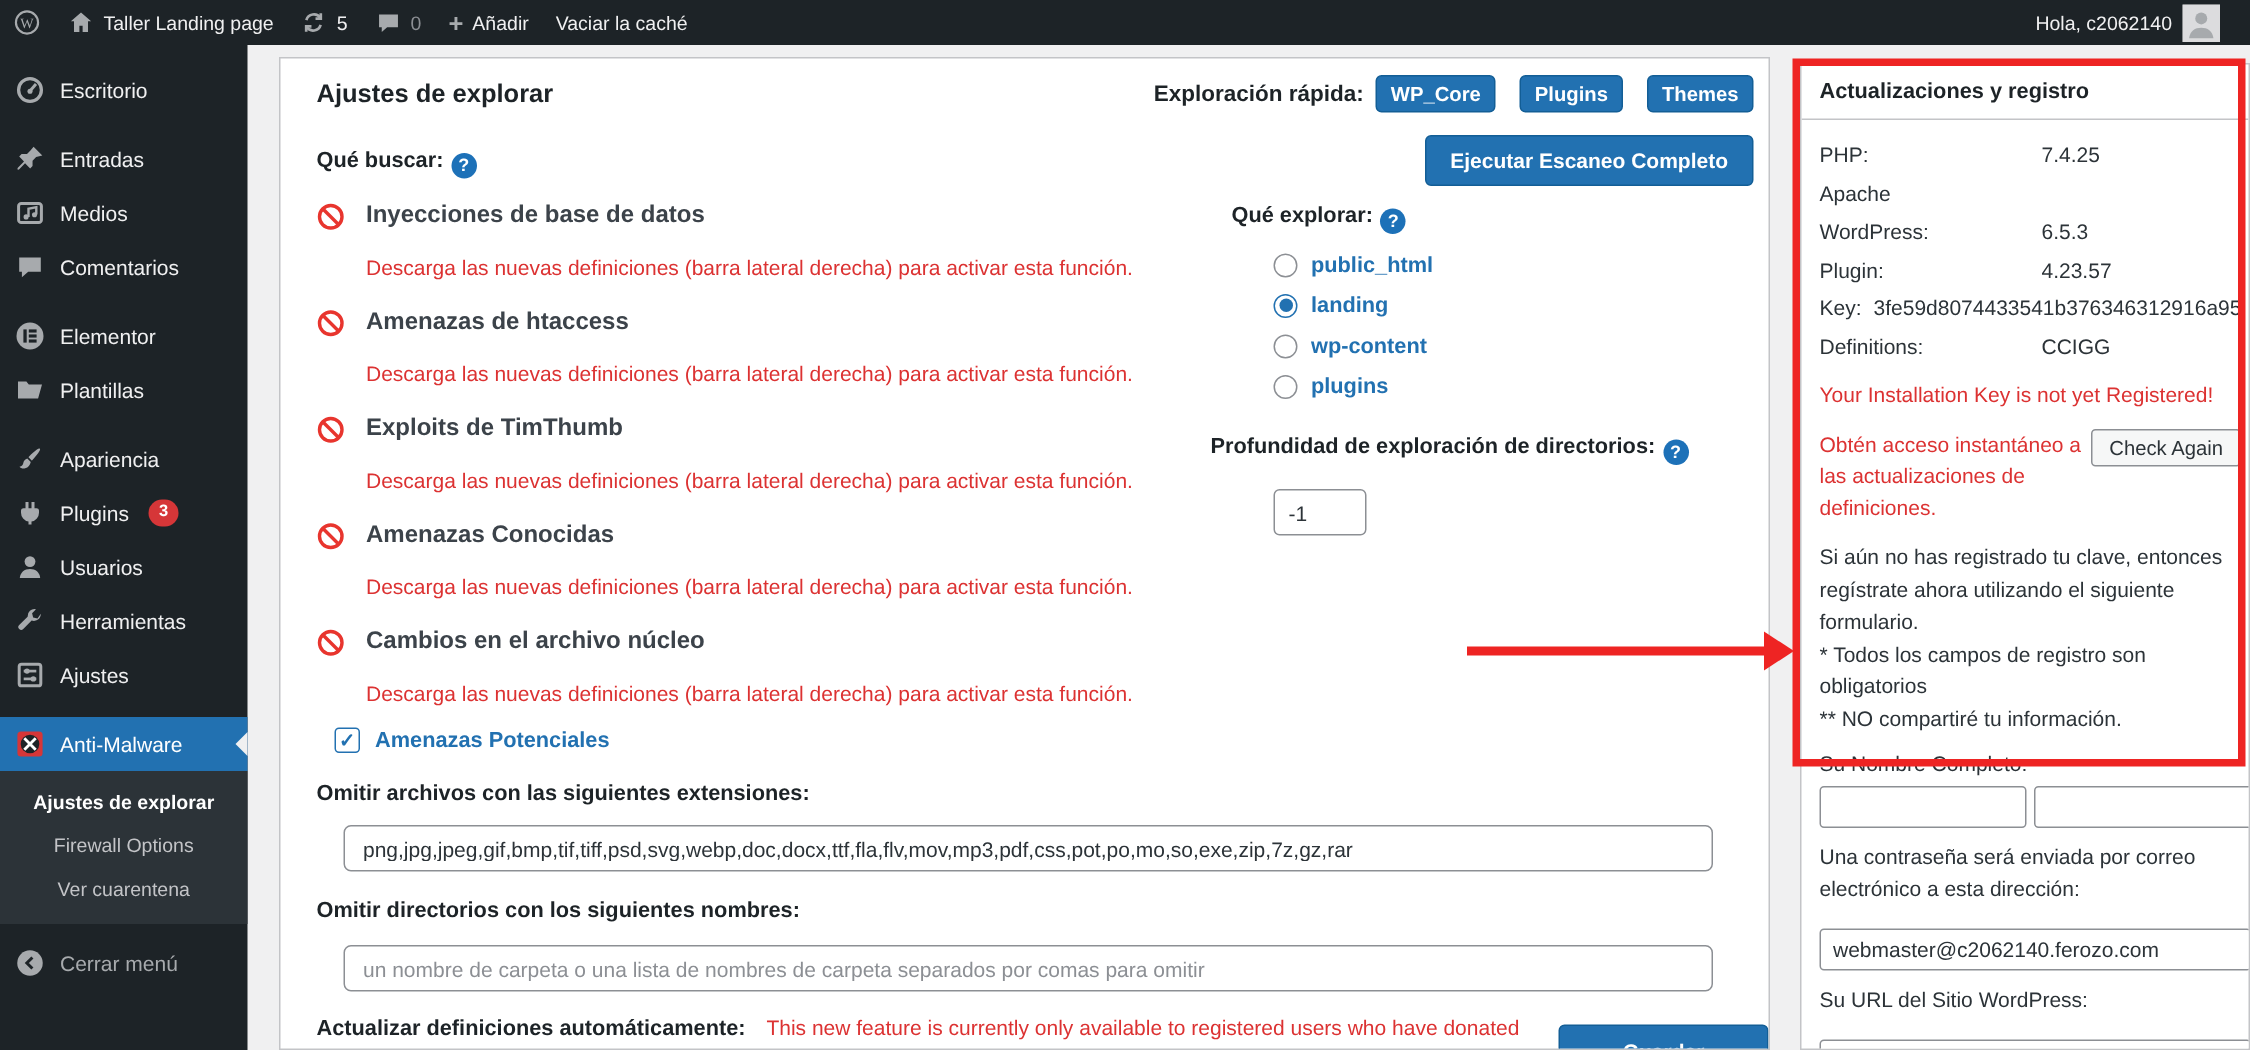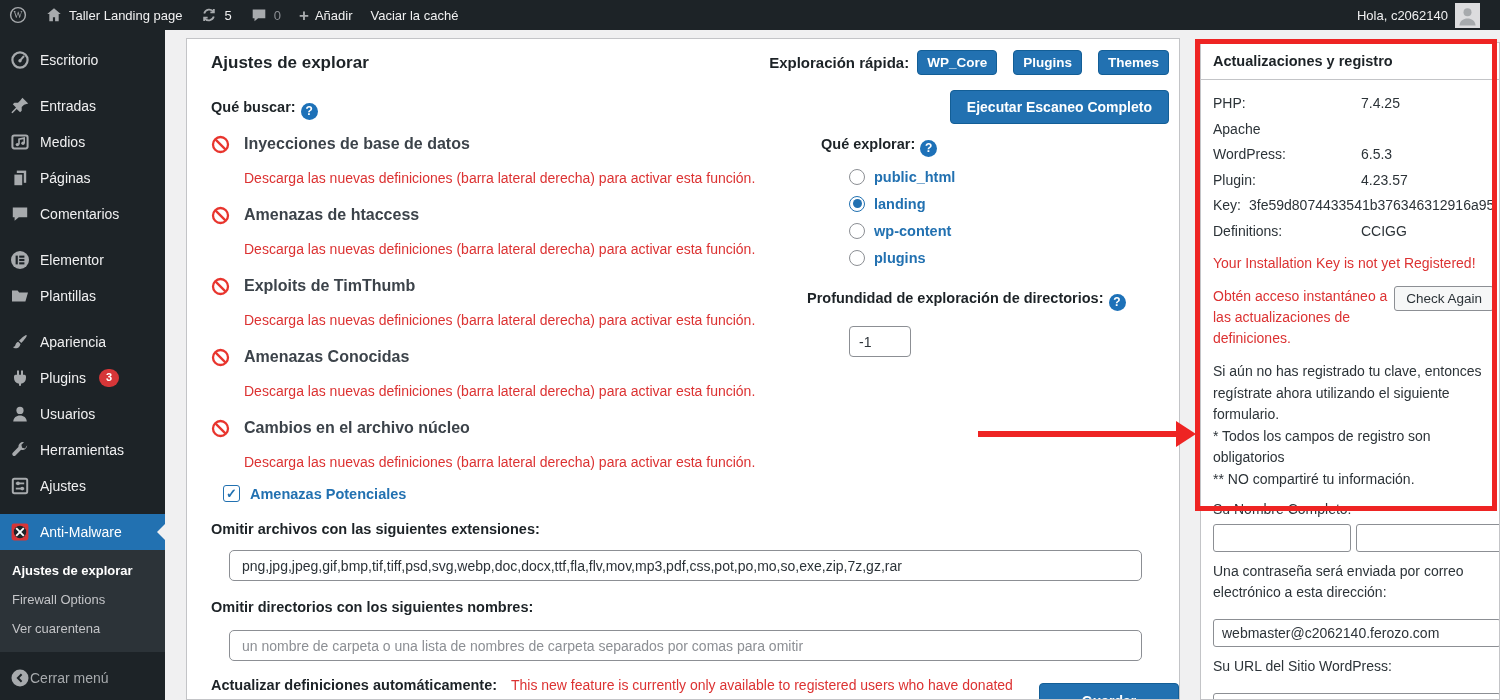--- a/index.html
+++ b/index.html
@@ -13,36 +13,36 @@
   .tb-item{display:flex;align-items:center;gap:6px;padding:0 9px;height:30px;cursor:pointer;}
   .tb-icon{width:18px;height:18px;color:#a7aaad;display:flex;align-items:center;justify-content:center;}
   .tb-icon svg{width:18px;height:18px;}
   .dim{color:#8c8f94;}
   .tb-plus{font-size:17px;font-weight:bold;color:#a7aaad;line-height:1;}
   .tb-right{margin-left:auto;display:flex;align-items:center;gap:7px;padding-right:20px;}
   .avatar{width:25px;height:25px;background:#dcdcde;overflow:hidden;}
 
   
   .sidebar{position:absolute;left:0;top:30px;width:165px;height:670px;background:#1d2327;
-           z-index:30;box-sizing:border-box;padding-top:12px;color:#f0f0f1;}
+           z-index:30;box-sizing:border-box;padding-top:12px;color:#f0f0f1;text-align:center;}
   .menu-item{display:flex;align-items:center;gap:10px;height:36px;padding:0 6px 0 10px;
              font-size:14px;cursor:pointer;position:relative;}
   .menu-item.gap{margin-top:10px;}
   .mi-icon{width:20px;height:20px;color:#a7aaad;flex:none;display:flex;align-items:center;justify-content:center;}
   .mi-icon svg{width:20px;height:20px;}
   .menu-item.active{background:#2271b1;color:#fff;}
   .menu-item.active .mi-icon{color:#fff;}
   .menu-item.active::after{content:"";position:absolute;right:0;top:50%;margin-top:-8px;
              border:8px solid transparent;border-right-color:#f0f0f1;}
   .badge{background:#d63638;color:#fff;border-radius:10px;font-size:11px;font-weight:bold;
          padding:2px 7px;margin-left:3px;line-height:1.2;}
   .submenu{background:#2c3338;padding:6px 0 9px;}
   .submenu-item{padding:7px 12px;font-size:13px;color:#c3c4c7;cursor:pointer;}
   .submenu-item.current{color:#fff;font-weight:bold;}
-  .collapse-item{margin-top:8px;display:flex;align-items:center;padding:8px 10px;
+  .collapse-item{margin-top:8px;display:flex;align-items:center;gap:10px;padding:8px 10px;
                  color:#a7aaad;font-size:14px;cursor:pointer;}
 
   
   .content-box{position:absolute;left:186px;top:38px;width:994px;height:662px;background:#fff;
                border:1px solid #c3c4c7;box-sizing:border-box;overflow:hidden;z-index:10;}
   .page-title{position:absolute;left:24px;top:14px;font-size:17px;font-weight:bold;color:#1d2327;margin:0;}
   .quickscan{position:absolute;right:10px;top:11px;display:flex;gap:6px;align-items:center;}
   .qs-label{font-weight:bold;font-size:15px;color:#1d2327;margin-right:2px;}
   .qs-btn{background:#2271b1;border:1px solid #135e96;color:#fff;font-size:13.5px;font-weight:600;
           padding:4px 9px;border-radius:4px;cursor:pointer;font-family:inherit;}
@@ -209,30 +209,20 @@
             <rect x="2.4" y="3.6" width="15.2" height="12.8" rx="1.8" fill="none" stroke="currentColor" stroke-width="2"></rect>
             <circle cx="7.4" cy="12.6" r="1.7" fill="currentColor"></circle>
             <path d="M9 12.6V7.2l5.2-1.1v4.9" fill="none" stroke="currentColor" stroke-width="1.6"></path>
             <circle cx="13" cy="11.2" r="1.7" fill="currentColor"></circle>
           </svg>
         </span>
         <span class="mi-label">Medios</span>
 
       </div>
 
-      <div class="menu-item">
-        <span class="mi-icon">
-          <svg viewBox="0 0 20 20">
-            <rect x="6.8" y="2.6" width="9.4" height="12.2" fill="currentColor"></rect>
-            <rect x="3.6" y="5.8" width="9.4" height="12.2" fill="currentColor" stroke="#1d2327" stroke-width="1.6"></rect>
-          </svg>
-        </span>
-        <span class="mi-label">Páginas</span>
-
-      </div>
 
       <div class="menu-item">
         <span class="mi-icon">
           <svg viewBox="0 0 20 20" fill="currentColor">
             <path d="M2.8 3.6h14.4v9.6h-8.4L4.6 16.8v-3.6H2.8z"></path>
           </svg>
         </span>
         <span class="mi-label">Comentarios</span>
 
       </div>

